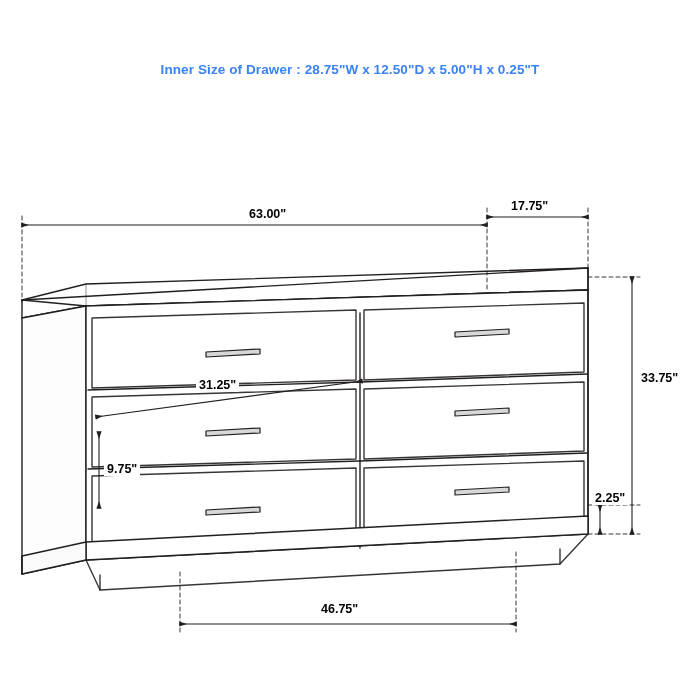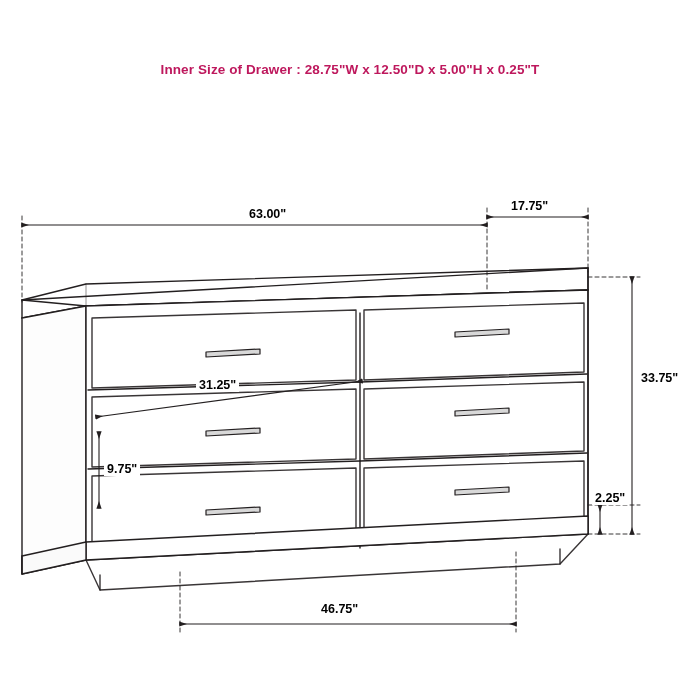--- a/index.html
+++ b/index.html
@@ -24,21 +24,21 @@
   }
   #title {
     position: absolute;
     left: 0;
     top: 62px;
     width: 700px;
     text-align: center;
     font-size: 13.5px;
     font-weight: bold;
     letter-spacing: 0.1px;
-    color: #be185d;
+    color: #3b82f6;
   }
   svg.diagram {
     position: absolute;
     left: 0;
     top: 0;
     width: 700px;
     height: 700px;
   }
   .dim-label {
     position: absolute;

